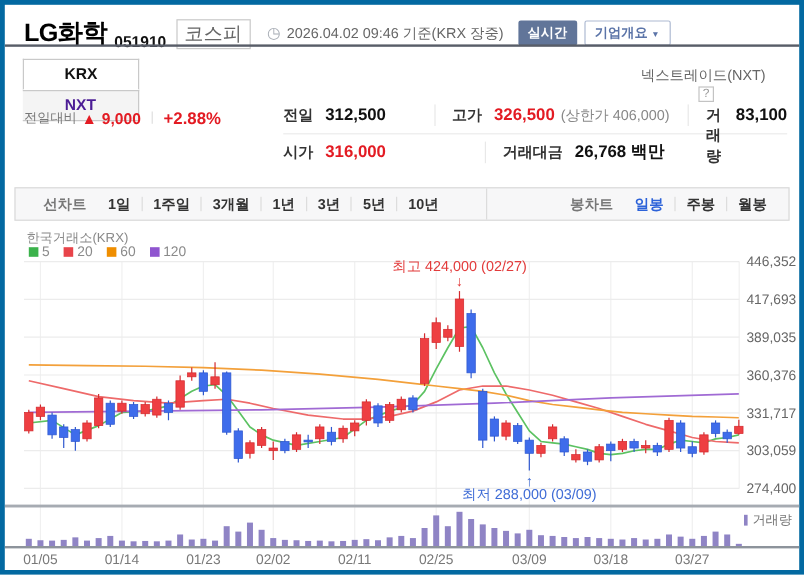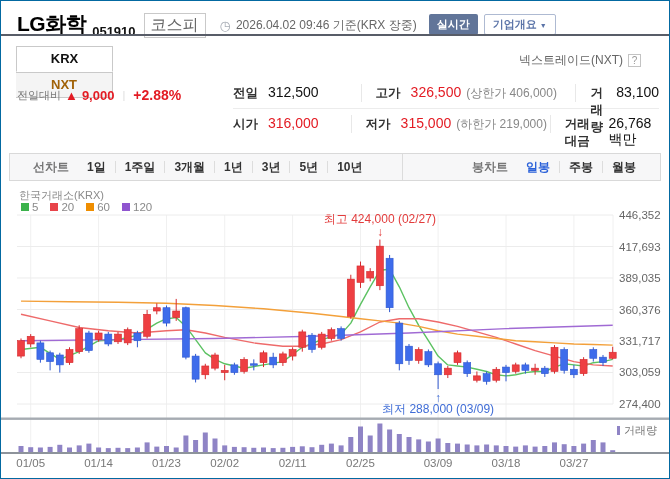--- a/index.html
+++ b/index.html
@@ -1,58 +1,58 @@
 <!DOCTYPE html>
 <html><head>
 <meta charset="utf-8">
 <style>
   html,body{margin:0;padding:0;background:#eef0f3;}
   *{box-sizing:border-box;}
-  #page{position:relative;width:670px;height:479px;background:#fff;border:1px solid #0369a1;
+  #page{position:relative;width:670px;height:479px;background:#fff;border:4px solid #0369a1;
         font-family:"Liberation Sans","DejaVu Sans",sans-serif;overflow:hidden;}
   
   #header{position:absolute;top:7px;left:16px;right:8px;display:flex;align-items:center;}
   .stock-title{font-size:21px;font-weight:bold;color:#000;letter-spacing:-0.5px;}
   .stock-code{font-size:13px;font-weight:bold;color:#111;margin-left:6px;margin-top:16px;}
   .market-badge{font-size:16px;color:#666;border:1px solid #c9c9c9;background:#fff;
                 padding:1px 6px;margin-left:8px;margin-top:3px;}
   .clock{font-size:13px;color:#a9aeb6;margin-left:14px;margin-top:3px;}
   .timestamp{font-size:12px;color:#666;margin-left:5px;margin-top:3px;}
   .realtime-badge{background:#617599;color:#fff;font-size:11px;font-weight:bold;
                   padding:3px 8px;border-radius:2px;margin-left:12px;margin-top:2px;}
   .overview-btn{border:1px solid #aebad2;color:#5b74a8;background:#fff;font-size:11px;font-weight:bold;
                 padding:2px 8px;border-radius:2px;margin-left:6px;margin-top:2px;cursor:pointer;}
   .overview-btn .arr{font-size:7px;margin-left:3px;}
   #topline{position:absolute;top:33px;left:0;width:670px;height:2px;background:#585d68;}
   
   #tabs{position:absolute;top:45px;left:15px;display:flex;flex-direction:column;}
   .xtab{width:97px;height:26px;line-height:24px;text-align:center;font-size:13px;font-weight:bold;
         border:1px solid #c9c9c9;cursor:pointer;}
   .xtab.active{background:#fff;color:#111;border-bottom-color:#fff;}
-  .xtab.inactive{background:#f4f4f4;color:#a16207;border-left:none;}
-  #nxt-note{position:absolute;top:51px;right:28px;font-size:12px;color:#666;display:flex;align-items:center;}
+  .xtab.inactive{background:#f4f4f4;color:#4c1d95;border-left:none;}
+  #nxt-note{position:absolute;top:51px;right:28px;font-size:12px;color:#666;display:flex;align-items:center;flex-direction:column;}
   .help-icon{display:inline-block;width:13px;height:13px;line-height:11px;text-align:center;
              border:1px solid #c3c3c3;color:#999;font-size:10px;margin-left:5px;cursor:pointer;}
   
   #price-block{position:absolute;top:79px;left:16px;}
   .big-price{font-size:33px;font-weight:bold;color:#e31b23;letter-spacing:-1px;line-height:34px;}
   .change-row{margin-top:7px;font-size:12px;display:flex;align-items:center;}
   .change-label{color:#777;font-size:11px;}
   .change-val{color:#e31b23;font-weight:bold;font-size:13px;margin-left:4px;}
   .vdiv{color:#ddd;margin:0 8px;font-size:11px;}
   .change-pct{color:#e31b23;font-weight:bold;font-size:14px;}
   
   #quote-block{position:absolute;top:76px;left:232px;right:10px;}
   .qrow{display:flex;align-items:center;height:31px;}
   .qrow + .qrow{border-top:1px solid #ececec;}
   .qcell{display:flex;align-items:baseline;padding-left:14px;border-left:1px solid #e8e8e8;height:18px;}
   .qcell:first-child{border-left:none;padding-left:0;width:168px;}
   .qcell.c2{width:278px;}
   .qlabel{font-size:12.5px;font-weight:bold;color:#333;margin-right:10px;}
-  .qval{font-size:14px;font-weight:normal;color:#111;}
+  .qval{font-size:14px;font-weight:bold;color:#111;}
   .qval.red{color:#e31b23;}
   .qextra{font-size:12px;color:#888;margin-left:5px;}
   
   #toolbar{position:absolute;top:152px;left:8px;right:8px;height:28px;background:#f7f7f8;
            border:1px solid #d9d9d9;display:flex;align-items:center;font-size:12px;font-weight:bold;}
   #tb-left{display:flex;align-items:center;width:392px;padding-left:14px;}
   #tb-right{display:flex;align-items:center;border-left:1px solid #dcdcdc;height:100%;padding-left:60px;flex:1;text-align:right;}
   .tb-item{padding:0 9px;color:#333;cursor:pointer;border-right:1px solid #ddd;line-height:12px;}
   .tb-item:last-child{border-right:none;}
   .tb-caption{color:#777;padding-right:9px;border-right:none;cursor:default;}
@@ -115,25 +115,20 @@
       </div>
       <div class="qcell">
         <span class="qlabel">거래량</span>
         <span class="qval">83,100</span>
       </div>
     </div>
     <div class="qrow">
       <div class="qcell">
         <span class="qlabel">시가</span>
         <span class="qval red">316,000</span>
-      </div>
-      <div class="qcell c2">
-        <span class="qlabel">저가</span>
-        <span class="qval red">315,000</span>
-        <span class="qextra">(하한가 219,000)</span>
       </div>
       <div class="qcell">
         <span class="qlabel">거래대금</span>
         <span class="qval">26,768 백만</span>
       </div>
     </div>
   </div>
 
   <div id="toolbar">
     <div id="tb-left">

